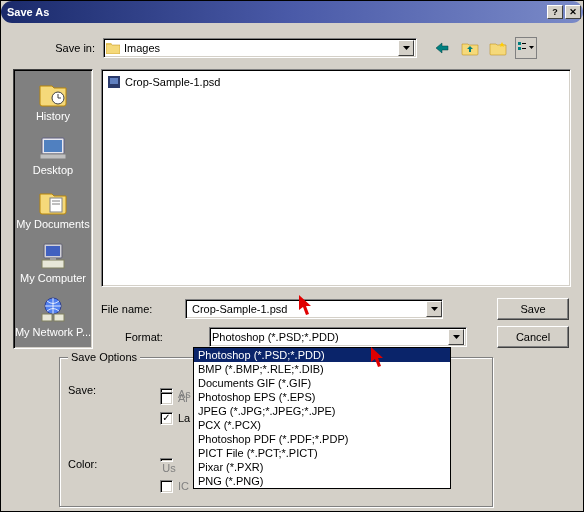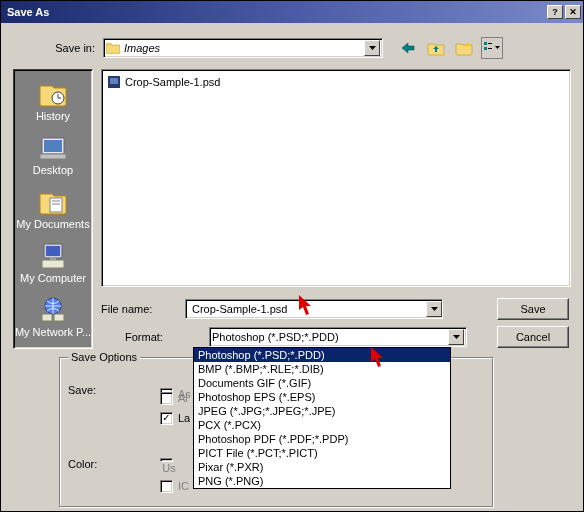--- a/index.html
+++ b/index.html
@@ -1,30 +1,30 @@
 <!DOCTYPE html>
 <html><head>
 <meta charset="utf-8">
 <style>
   * { box-sizing: border-box; font-family: Tahoma, Arial, sans-serif; font-size: 11px; }
   body { margin: 0; padding: 0; background: #fff; width: 584px; height: 512px; overflow: hidden; }
   .window { width: 584px; height: 512px; background: #d4d0c8; border: 1px solid #000; position: relative; }
-  .titlebar { height: 22px; background: linear-gradient(to right, #1a2a6b, #4a5aa8, #7a8ac8); color: #fff; display: flex; align-items: center; padding: 0 2px 0 6px; font-weight: bold; font-size: 12px; }
+  .titlebar { height: 22px; background: linear-gradient(to right, #1a2a6b, #4a5aa8, #7a8ac8); color: #fff; display: flex; align-items: center; padding: 0 2px 0 6px; font-weight: bold; font-size: 12px; border-radius: 11px; }
   .titlebar-spacer { flex: 1; }
   .titlebar-btn { width: 16px; height: 14px; background: #d4d0c8; border: 1px solid #fff; border-right-color: #404040; border-bottom-color: #404040; margin-left: 2px; font-size: 9px; display: inline-flex; align-items: center; justify-content: center; color: #000; font-weight: bold; }
   .body { position: absolute; top: 22px; left: 0; right: 0; bottom: 0; }
   .row-savein { position: absolute; top: 14px; left: 40px; right: 16px; display: flex; align-items: center; height: 22px; }
   .lbl-savein { width: 62px; text-align: right; padding-right: 8px; }
   .combo { height: 20px; background: #fff; border: 1px solid #808080; border-right-color: #fff; border-bottom-color: #fff; box-shadow: inset 1px 1px 0 #000, inset -1px -1px 0 #d4d0c8; display: flex; align-items: center; padding: 0 2px; position: relative; }
   .combo .folder-ico { width: 14px; height: 12px; margin-right: 4px; display: inline-block; }
   .combo .folder-ico svg { display: block; }
   .combo-text { flex: 1; }
   .combo-btn { width: 16px; height: 16px; background: #d4d0c8; border: 1px solid #fff; border-right-color: #404040; border-bottom-color: #404040; display: flex; align-items: center; justify-content: center; }
   .combo-btn svg { display:block;}
-  .combo-savein { width: 280px; font-style: italic; }
+  .combo-savein { width: 314px; }
   .nav-icons { display: flex; align-items: center; gap: 6px; margin-left: 14px; }
   .nav-btn { width: 22px; height: 22px; display: flex; align-items: center; justify-content: center; }
   .nav-btn.bordered { border: 1px solid #808080; }
   
   .places { position: absolute; top: 46px; left: 12px; width: 80px; height: 280px; background: #808080; border: 1px solid #404040; border-right-color:#fff; border-bottom-color:#fff; box-shadow: inset 1px 1px 0 #000, inset -1px -1px 0 #d4d0c8; padding: 4px 0; }
   .place { width: 100%; text-align: center; color: #fff; font-size: 10px; padding: 4px 0 6px 0; }
   .place-icon { width: 34px; height: 30px; margin: 0 auto 2px auto; }
   
   .filelist { position: absolute; top: 46px; left: 100px; width: 470px; height: 218px; background: #fff; border: 1px solid #808080; border-right-color:#fff; border-bottom-color:#fff; box-shadow: inset 1px 1px 0 #000, inset -1px -1px 0 #d4d0c8; padding: 4px; }
   .file-item { display: flex; align-items: center; height: 16px; }

